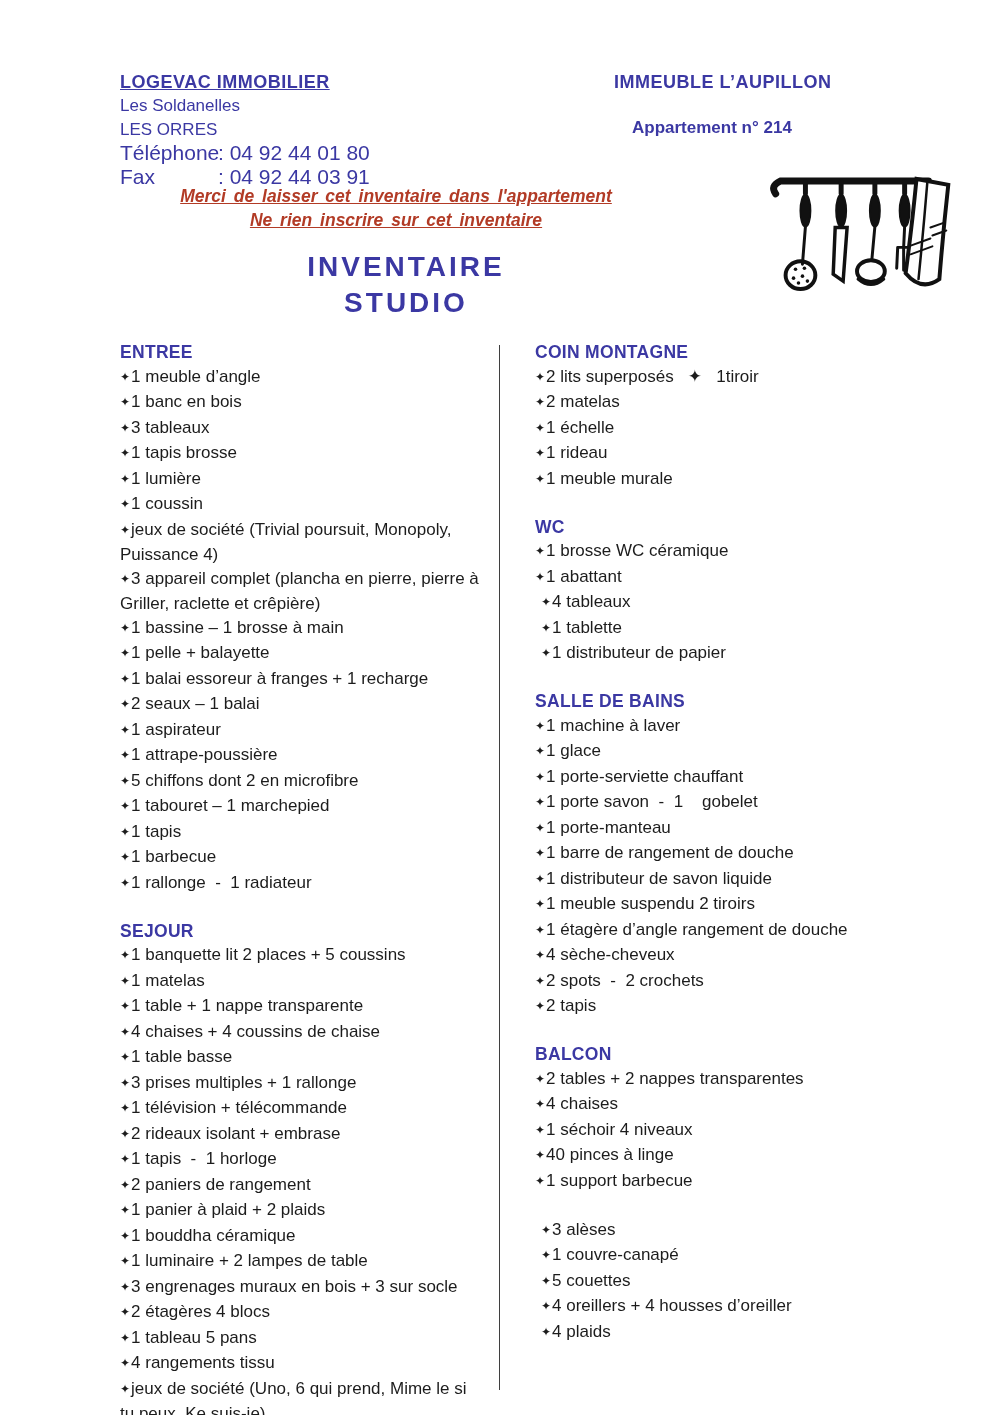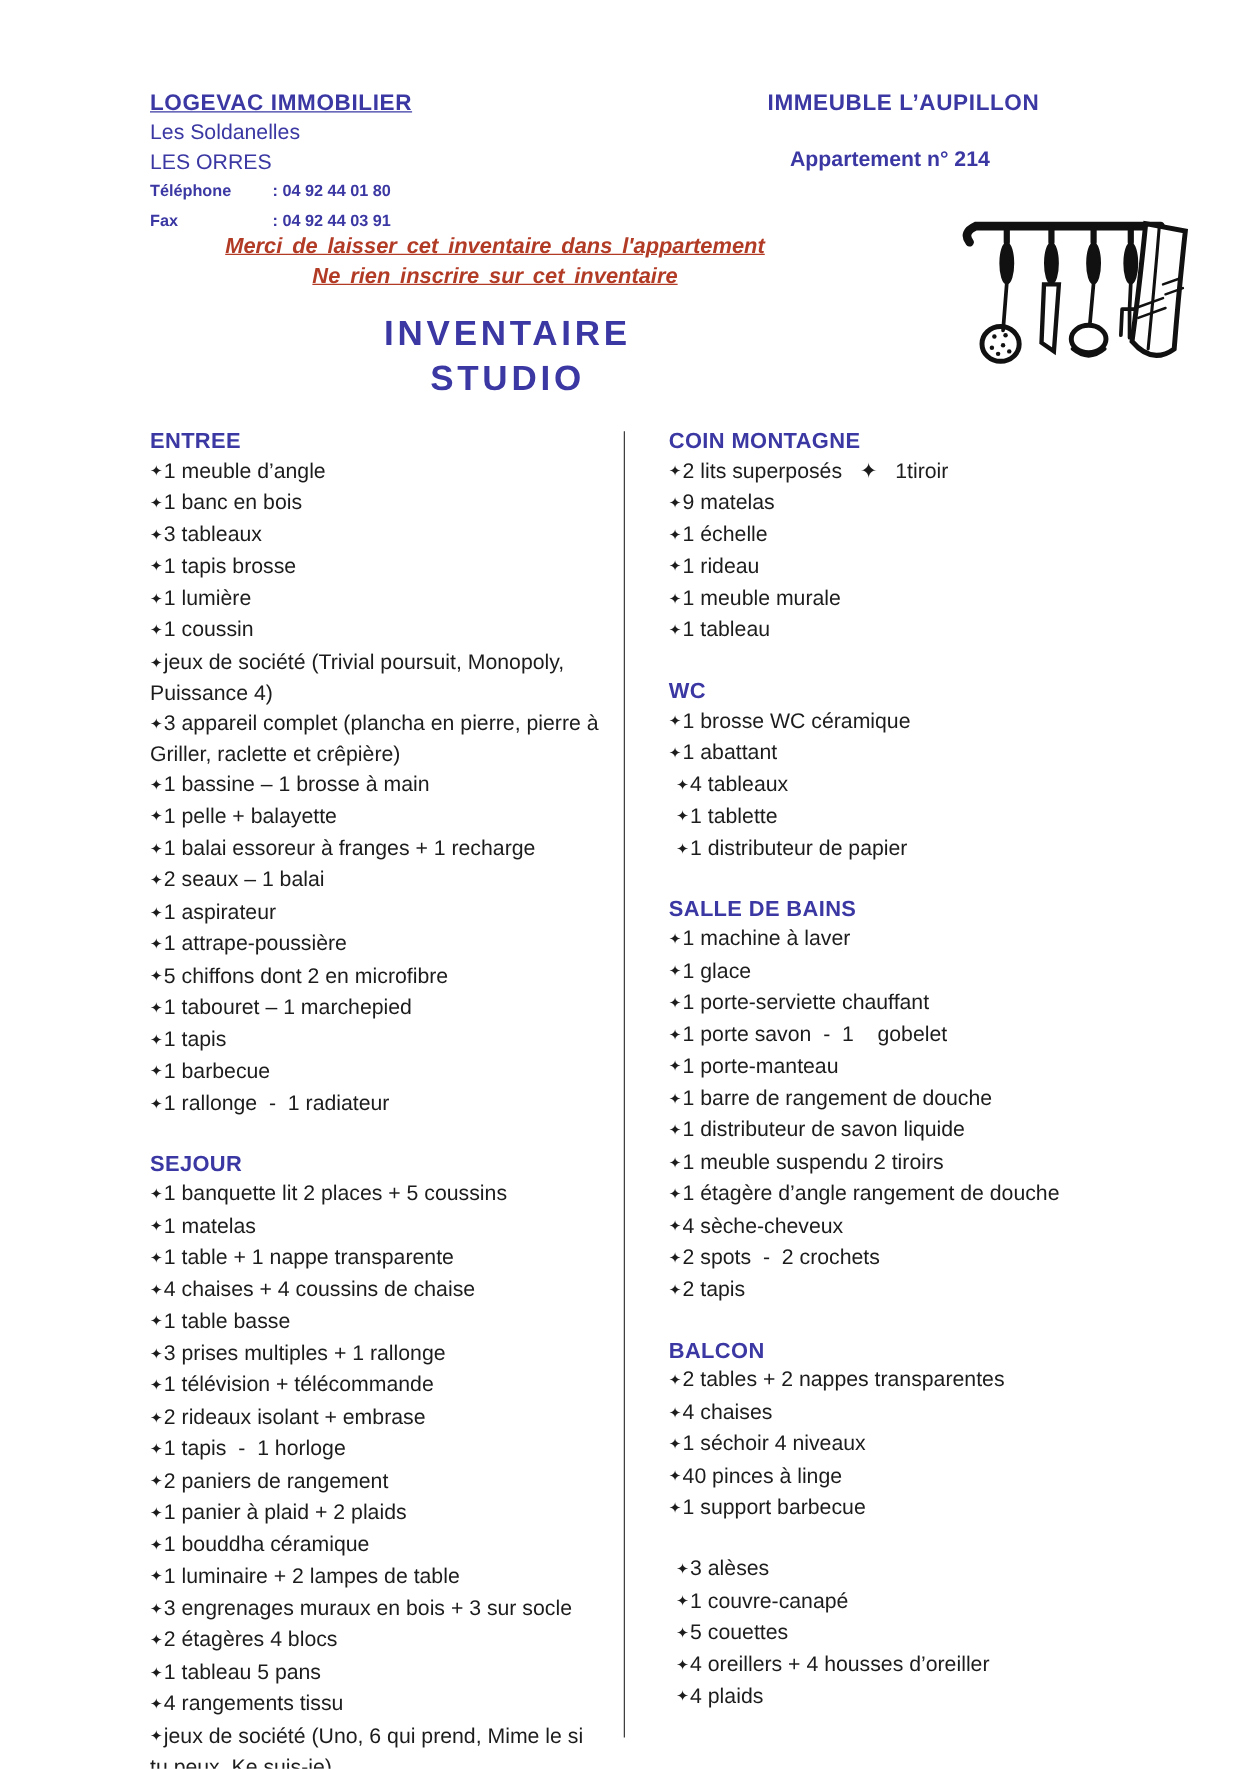--- a/index.html
+++ b/index.html
@@ -11,21 +11,21 @@
   html,body{margin:0;padding:0;}
   body{
     width:1000px;height:1415px;position:relative;background:#ffffff;
     font-family:"Liberation Sans", sans-serif;color:var(--text);
     overflow:hidden;
   }
   
   .hdr-left{position:absolute;left:120px;top:70px;}
   .company{color:var(--blue);font-weight:bold;font-size:18px;line-height:24px;text-decoration:underline;letter-spacing:.5px;}
   .addr{color:var(--blue);font-size:17px;line-height:23.5px;}
-  .contact{display:flex;color:var(--blue);font-weight:bold;font-size:13px;line-height:23.5px;white-space:pre;}
+  .contact{display:flex;color:var(--blue);font-weight:normal;font-size:21px;line-height:23.5px;white-space:pre;}
   .contact .lbl{width:98px;}
   .hdr-right{position:absolute;left:614px;top:70px;}
   .building{color:var(--blue);font-weight:bold;font-size:18px;line-height:24px;letter-spacing:.5px;}
   .apt{color:var(--blue);font-weight:bold;font-size:17px;line-height:23.5px;margin-top:22px;padding-left:18px;}
   
   .notices{position:absolute;left:0;top:184px;width:792px;text-align:center;}
   .notice{color:var(--red);font-weight:bold;font-style:italic;font-size:17.5px;line-height:24px;text-decoration:underline;word-spacing:3px;}
   
   .doc-title{position:absolute;left:0;top:249px;width:812px;text-align:center;color:var(--blue);font-weight:bold;font-size:28px;line-height:36px;letter-spacing:3px;}
   
@@ -157,25 +157,24 @@
       <div class="item"><span class="bullet">✦</span><span>1 tableau 5 pans</span></div>
       <div class="item"><span class="bullet">✦</span><span>4 rangements tissu</span></div>
       <div class="item"><span class="bullet">✦</span><span>jeux de société (Uno, 6 qui prend, Mime le si
 tu peux, Ke suis-je)</span></div>
     </div>
   </div>
 <div class="col" id="col-right">
     <div class="section">
       <div class="sec-title">COIN MONTAGNE</div>
       <div class="item"><span class="bullet">✦</span><span>2 lits superposés   ✦   1tiroir</span></div>
-      <div class="item"><span class="bullet">✦</span><span>9 matelas</span></div>
+      <div class="item"><span class="bullet">✦</span><span>2 matelas</span></div>
       <div class="item"><span class="bullet">✦</span><span>1 échelle</span></div>
       <div class="item"><span class="bullet">✦</span><span>1 rideau</span></div>
       <div class="item"><span class="bullet">✦</span><span>1 meuble murale</span></div>
-      <div class="item"><span class="bullet">✦</span><span>1 tableau</span></div>
     </div>
     <div class="section">
       <div class="sec-title">WC</div>
       <div class="item"><span class="bullet">✦</span><span>1 brosse WC céramique</span></div>
       <div class="item"><span class="bullet">✦</span><span>1 abattant</span></div>
       <div class="item indent"><span class="bullet">✦</span><span>4 tableaux</span></div>
       <div class="item indent"><span class="bullet">✦</span><span>1 tablette</span></div>
       <div class="item indent"><span class="bullet">✦</span><span>1 distributeur de papier</span></div>
     </div>
     <div class="section">

